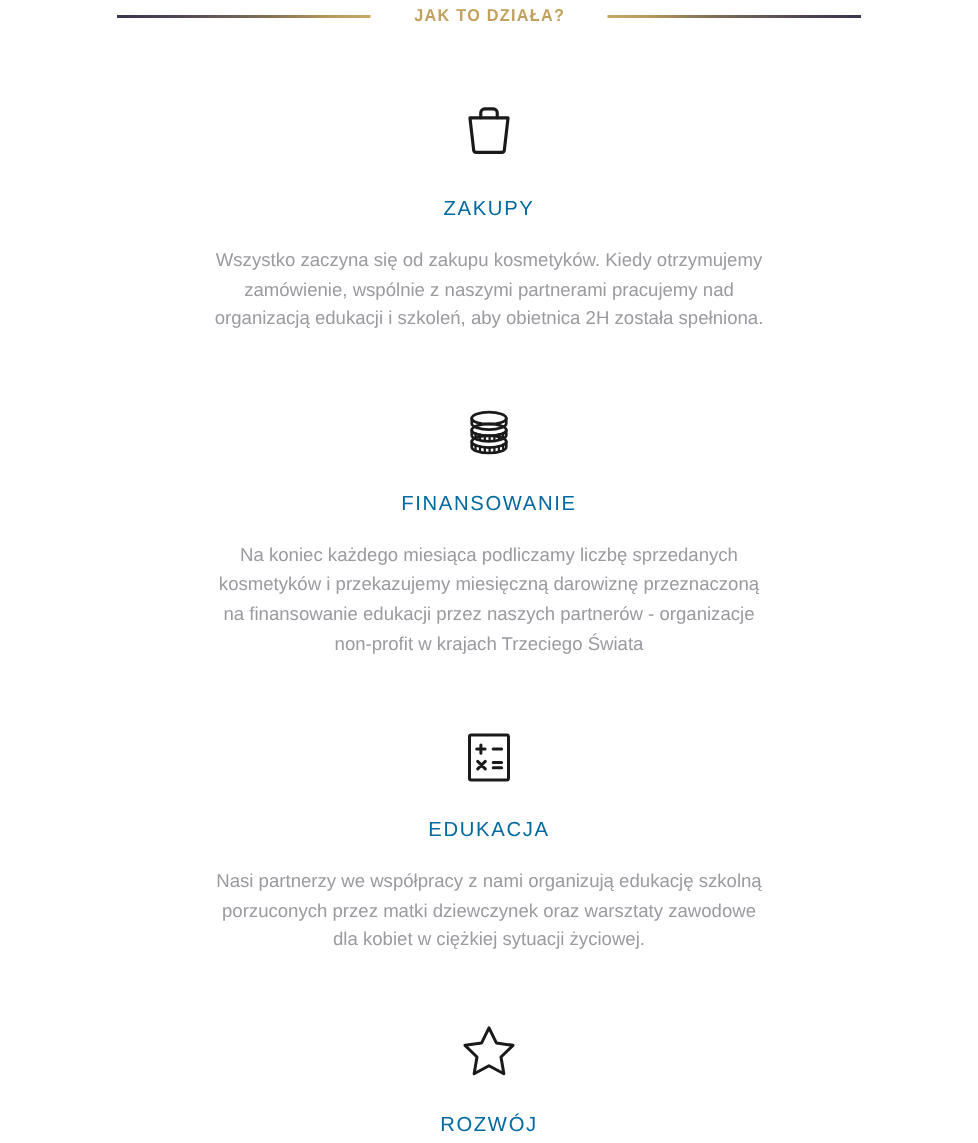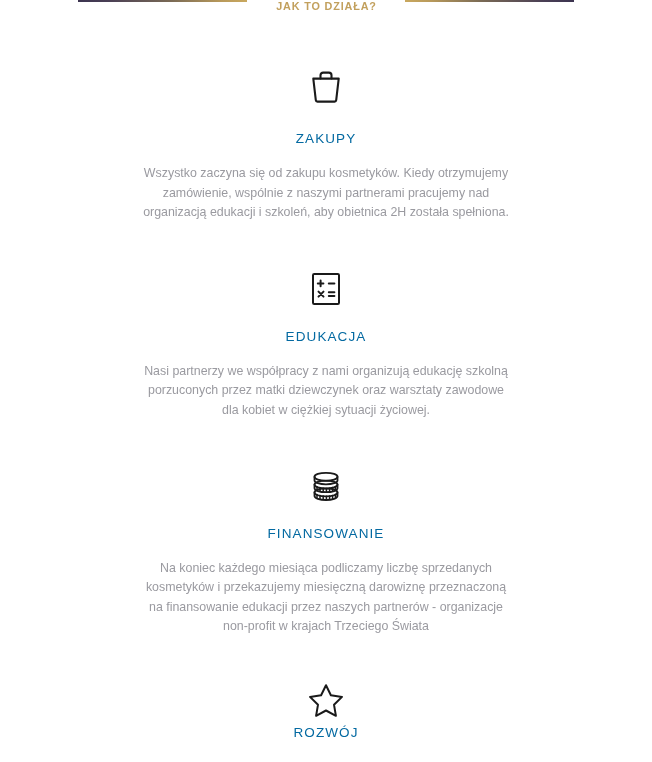--- a/index.html
+++ b/index.html
@@ -11,20 +11,21 @@
     width: 652px;
     height: 762px;
     overflow: hidden;
     font-family: "Liberation Sans", sans-serif;
     -webkit-font-smoothing: antialiased;
   }
 
   
   .section-header {
     display: flex;
+    align-items: center;
     justify-content: center;
     padding: 0;
     margin: 0;
     height: 22px;
     gap: 12px;
   }
   .rule {
     height: 2px;
     flex: 1 1 auto;
   }
@@ -87,21 +88,21 @@
 
   .b2 .block-icon { margin-top: 41px; }
   .b2 .block-title { margin-top: 22px; }
   .b2 .block-body  { margin-top: 18px; }
 
   .b3 .block-icon { margin-top: 43px; }
   .b3 .block-title { margin-top: 21px; }
   .b3 .block-body  { margin-top: 18px; }
 
   .b4 .block-icon { margin-top: 40px; }
-  .b4 .block-title { margin-top: 6px; }
+  .b4 .block-title { margin-top: 23px; }
 </style>
 </head>
 <body>
 
 <div>
 
   <div class="section-header">
     <span class="rule rule-left"></span>
     <span class="section-header-title">JAK TO DZIAŁA?</span>
     <span class="rule rule-right"></span>
@@ -111,38 +112,20 @@
 
     <div class="block b1">
       <div class="block-icon">
         <svg width="44" height="36" viewBox="0 0 44 36" fill="none" stroke="#1a1a1a" stroke-width="2.1" stroke-linecap="round" stroke-linejoin="round">
           <path d="M16.5 9.5 V6.2 a2.6 2.6 0 0 1 2.6 -2.6 h5.8 a2.6 2.6 0 0 1 2.6 2.6 V9.5"></path>
           <path d="M9.3 9.6 h25.4 l-2.5 21.6 a1.6 1.6 0 0 1 -1.6 1.4 H13.4 a1.6 1.6 0 0 1 -1.6 -1.4 Z"></path>
         </svg>
       </div>
       <div class="block-title">ZAKUPY</div>
       <p class="block-body">Wszystko zaczyna się od zakupu kosmetyków. Kiedy otrzymujemy zamówienie, wspólnie z naszymi partnerami pracujemy nad organizacją edukacji i szkoleń, aby obietnica 2H została spełniona.</p>
-    </div>
-
-    <div class="block b3">
-      <div class="block-icon">
-        <svg width="40" height="38" viewBox="0 0 40 38" fill="none" stroke="#1a1a1a" stroke-width="2" stroke-linecap="round" stroke-linejoin="round">
-          <rect x="7" y="4" width="26" height="30" rx="1.2"></rect>
-
-          <path d="M11.8 13.4 h5.6 M14.6 10.6 v5.6"></path>
-
-          <path d="M22.8 13.4 h5.6"></path>
-
-          <path d="M12.5 21.6 l5.0 5.0 M17.5 21.6 l-5.0 5.0"></path>
-
-          <path d="M22.8 22.3 h5.6 M22.8 25.9 h5.6"></path>
-        </svg>
-      </div>
-      <div class="block-title">EDUKACJA</div>
-      <p class="block-body">Nasi partnerzy we współpracy z nami organizują edukację szkolną porzuconych przez matki dziewczynek oraz warsztaty zawodowe dla kobiet w ciężkiej sytuacji życiowej.</p>
     </div>
 
     <div class="block b2">
       <div class="block-icon">
         <svg width="44" height="36" viewBox="0 0 44 36" fill="none" stroke="#1a1a1a" stroke-width="1.8" stroke-linecap="round" stroke-linejoin="round">
 
           <path d="M10.5 24.4 v3.6 c0 2.2 5.2 4.0 11.5 4.0 s11.5 -1.8 11.5 -4.0 v-3.6"></path>
           <ellipse cx="22" cy="24.4" rx="11.5" ry="4.0"></ellipse>
 
           <path d="M10.5 16.6 v3.6 c0 2.2 5.2 4.0 11.5 4.0 s11.5 -1.8 11.5 -4.0 v-3.6"></path>
@@ -157,20 +140,38 @@
 
           <g stroke-width="1.5">
             <path d="M13.0 18.8 v3.0 M16.0 19.8 v3.1 M19.2 20.3 v3.2 M22.4 20.4 v3.2 M25.6 20.2 v3.2 M28.6 19.6 v3.0 M31.4 18.5 v2.9"></path>
           </g>
         </svg>
       </div>
       <div class="block-title">FINANSOWANIE</div>
       <p class="block-body">Na koniec każdego miesiąca podliczamy liczbę sprzedanych kosmetyków i przekazujemy miesięczną darowiznę przeznaczoną na finansowanie edukacji przez naszych partnerów - organizacje non-profit w krajach Trzeciego Świata</p>
     </div>
 
+    <div class="block b3">
+      <div class="block-icon">
+        <svg width="40" height="38" viewBox="0 0 40 38" fill="none" stroke="#1a1a1a" stroke-width="2" stroke-linecap="round" stroke-linejoin="round">
+          <rect x="7" y="4" width="26" height="30" rx="1.2"></rect>
+
+          <path d="M11.8 13.4 h5.6 M14.6 10.6 v5.6"></path>
+
+          <path d="M22.8 13.4 h5.6"></path>
+
+          <path d="M12.5 21.6 l5.0 5.0 M17.5 21.6 l-5.0 5.0"></path>
+
+          <path d="M22.8 22.3 h5.6 M22.8 25.9 h5.6"></path>
+        </svg>
+      </div>
+      <div class="block-title">EDUKACJA</div>
+      <p class="block-body">Nasi partnerzy we współpracy z nami organizują edukację szkolną porzuconych przez matki dziewczynek oraz warsztaty zawodowe dla kobiet w ciężkiej sytuacji życiowej.</p>
+    </div>
+
     <div class="block b4">
       <div class="block-icon">
         <svg width="42" height="38" viewBox="0 0 42 38" fill="none" stroke="#1a1a1a" stroke-width="2" stroke-linecap="round" stroke-linejoin="round">
           <path d="M21 4.2 L25.9 14.3 L37.0 15.9 L29.0 23.7 L30.9 34.8 L21 29.5 L11.1 34.8 L13.0 23.7 L5.0 15.9 L16.1 14.3 Z"></path>
         </svg>
       </div>
       <div class="block-title">ROZWÓJ</div>
 
     </div>
 

